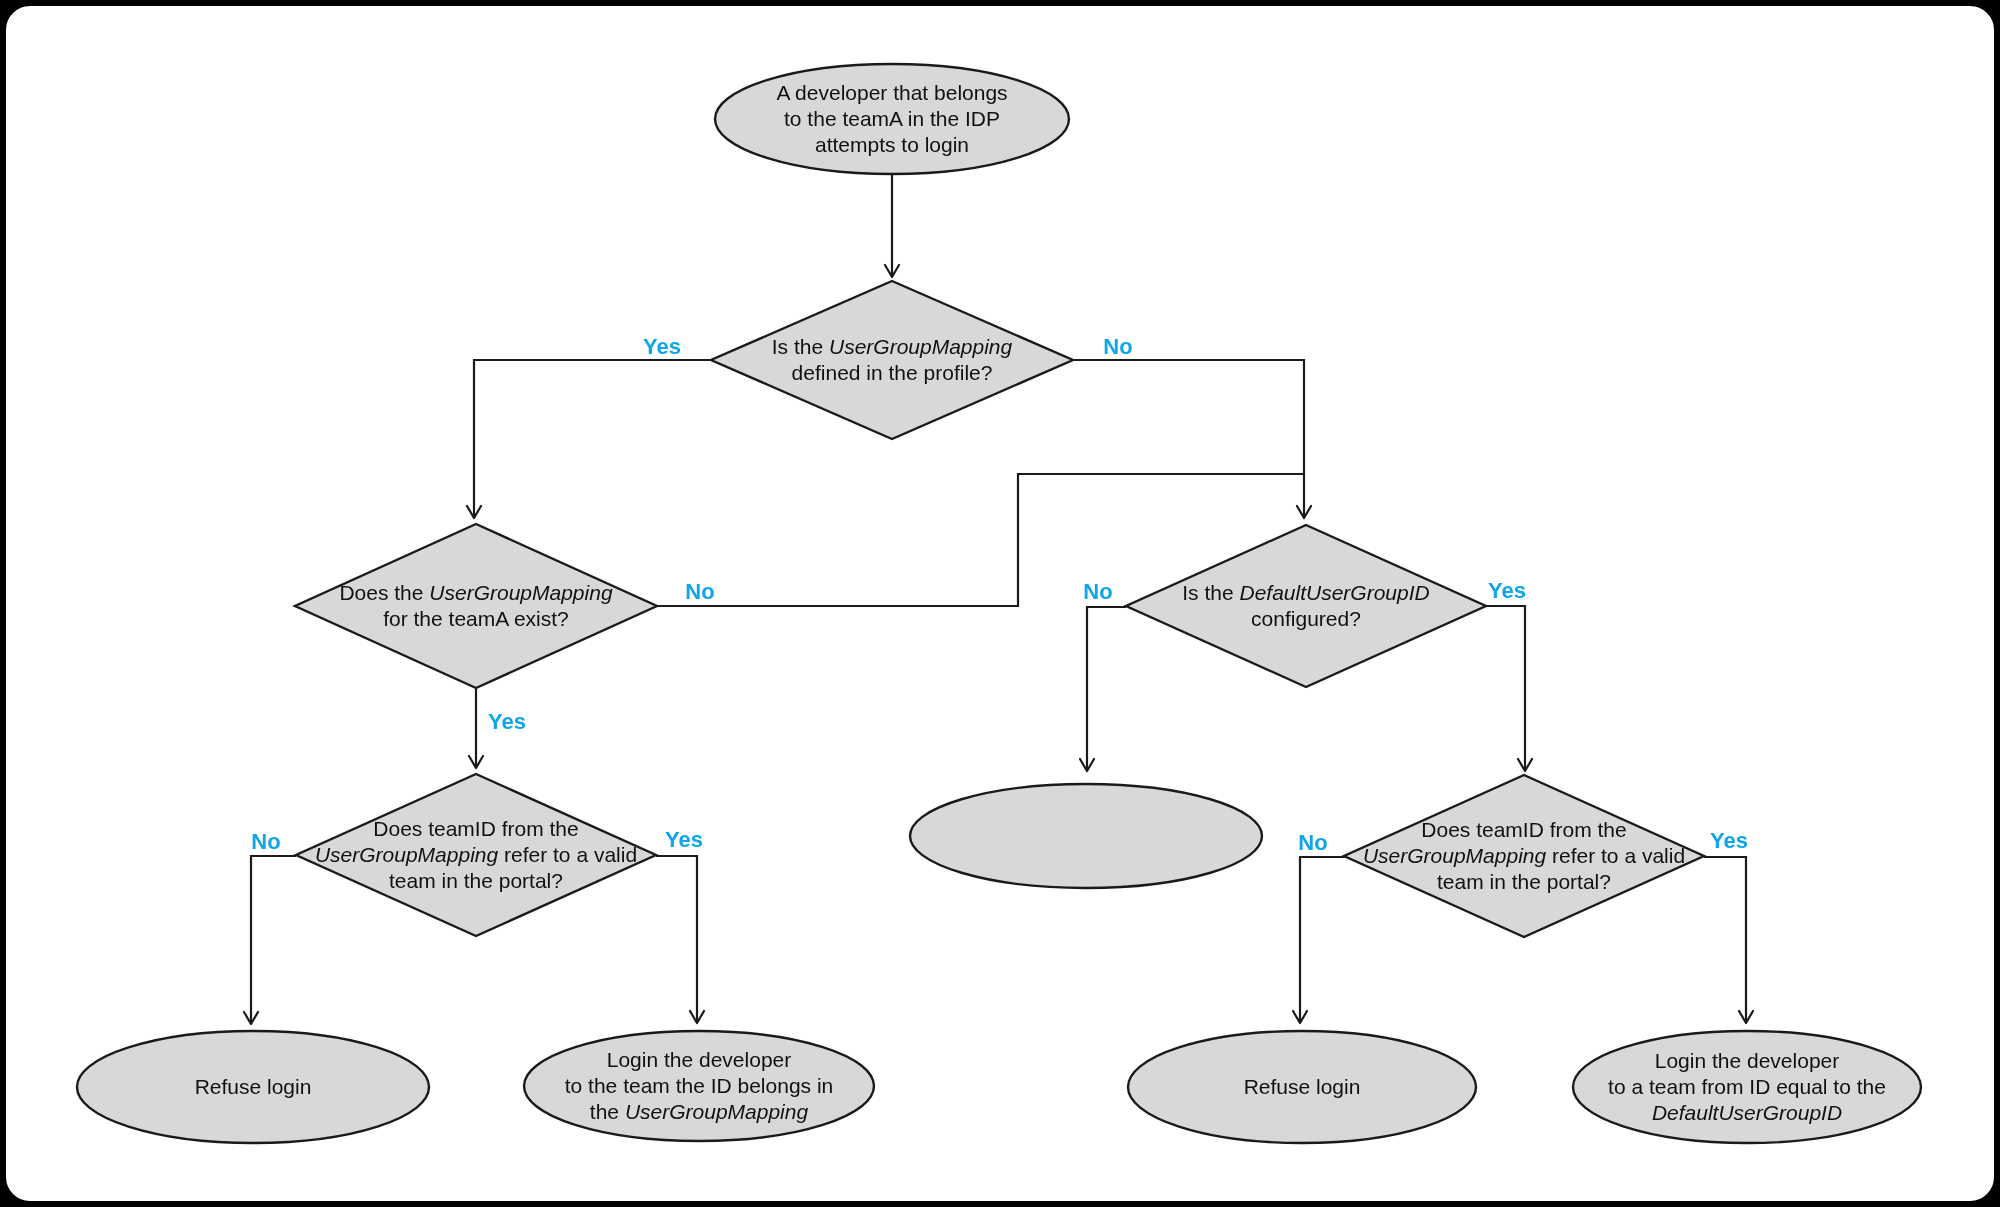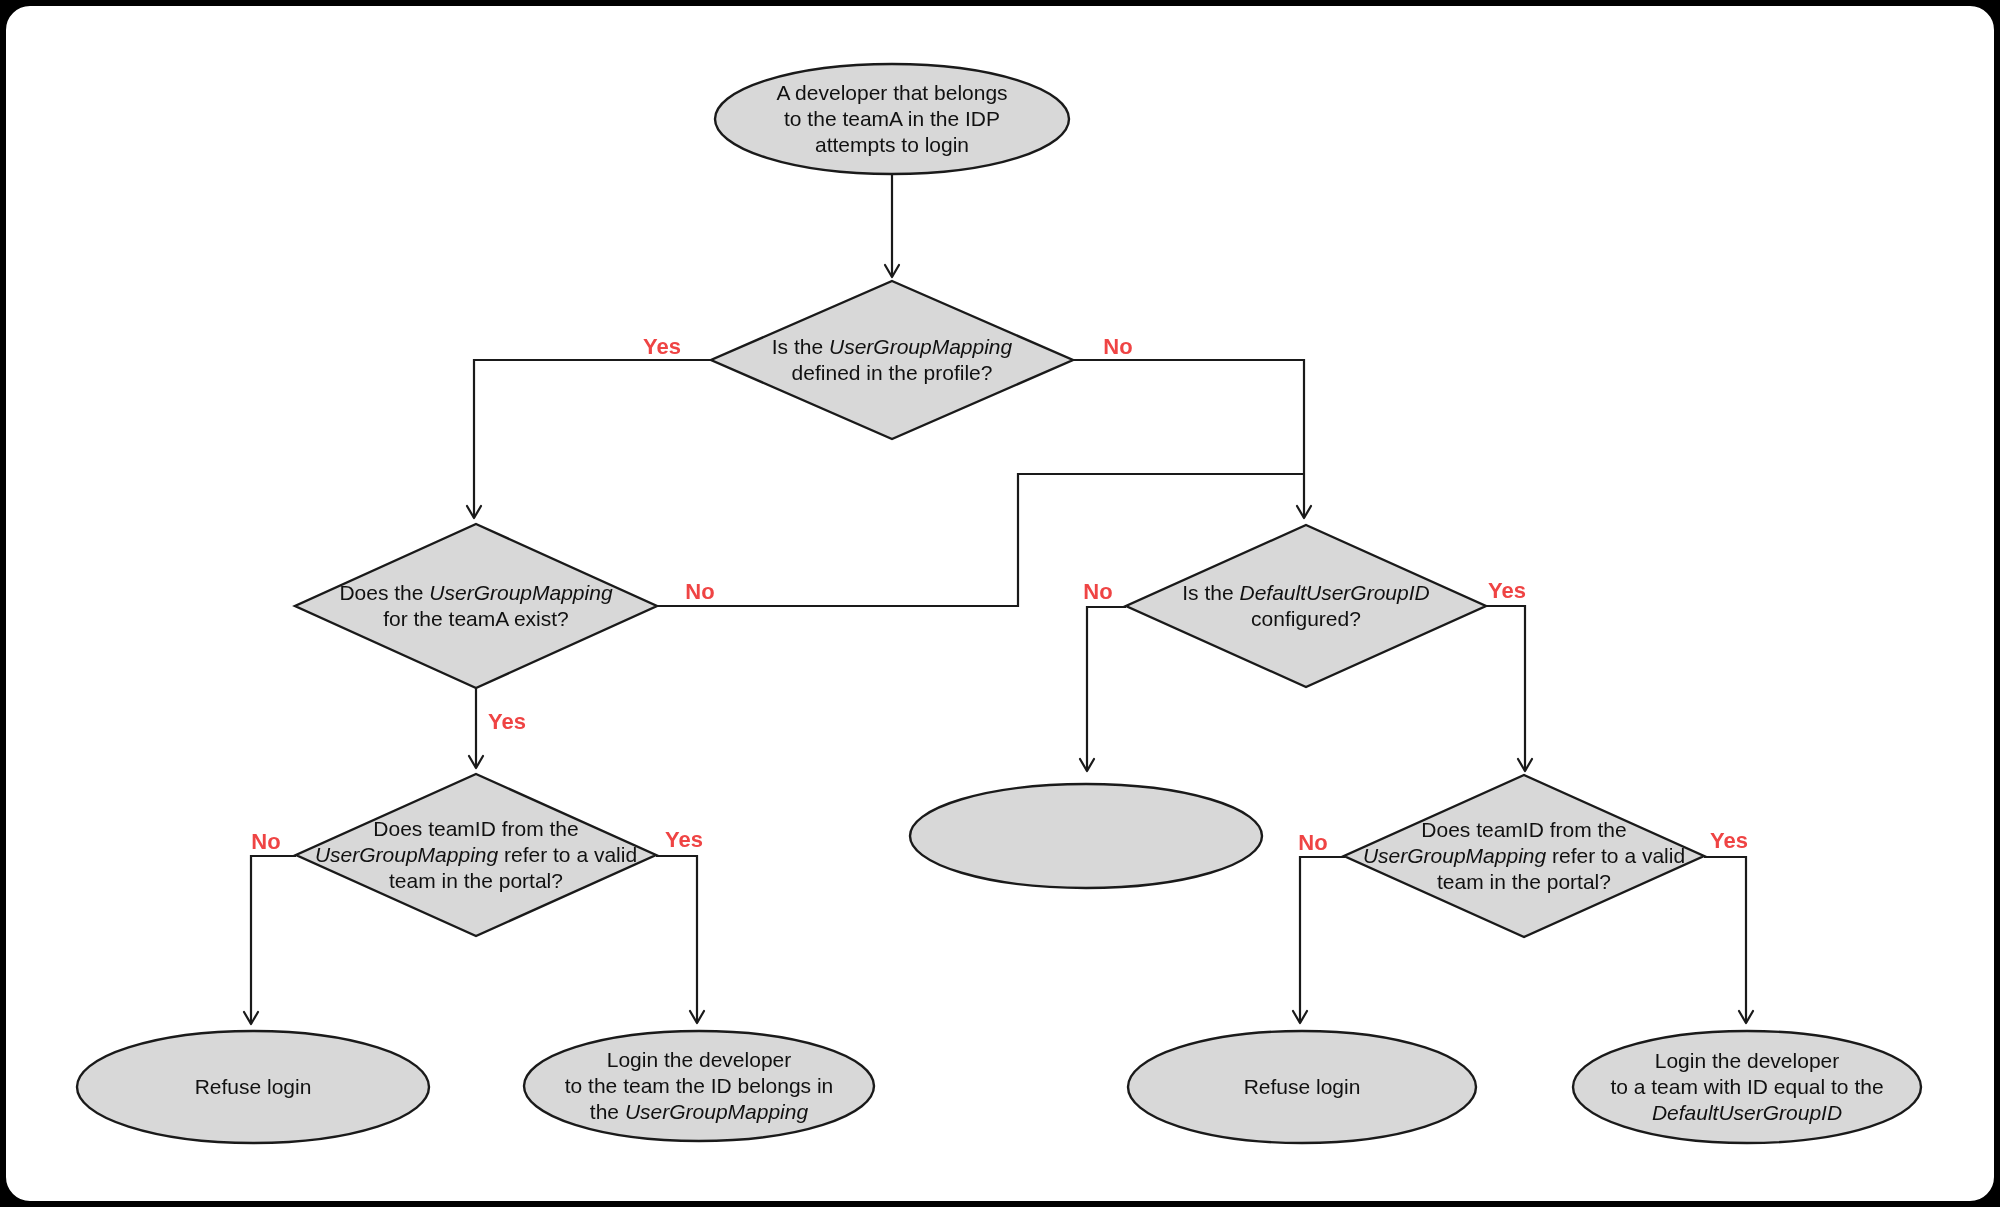--- a/index.html
+++ b/index.html
@@ -27,21 +27,21 @@
     font-size: 21px;
     line-height: 26px;
     font-weight: normal;
     pointer-events: none;
   }
   .node-label .line { white-space: nowrap; }
   .seg-i { font-style: italic; }
   .edge-label {
     position: absolute;
     transform: translate(-50%, -50%);
-    color: #ef4444;
+    color: #0ea5e9;
     font-size: 22px;
     font-weight: bold;
     white-space: nowrap;
     pointer-events: none;
   }
 </style>
 </head>
 <body>
 
 <div class="stage">
@@ -115,21 +115,21 @@
       <div class="node-label" style="left: 699px; top: 1086px;">
         <div class="line"><span>Login the developer</span></div>
         <div class="line"><span>to the team the ID belongs in</span></div>
         <div class="line"><span>the </span><span class="seg-i">UserGroupMapping</span></div>
       </div>
       <div class="node-label" style="left: 1302px; top: 1087px;">
         <div class="line"><span>Refuse login</span></div>
       </div>
       <div class="node-label" style="left: 1747px; top: 1087px;">
         <div class="line"><span>Login the developer</span></div>
-        <div class="line"><span>to a team with ID equal to the</span></div>
+        <div class="line"><span>to a team from ID equal to the</span></div>
         <div class="line"><span class="seg-i">DefaultUserGroupID</span></div>
       </div>
       <div class="edge-label" style="left: 662px; top: 347px;">Yes</div>
       <div class="edge-label" style="left: 1118px; top: 347px;">No</div>
       <div class="edge-label" style="left: 700px; top: 592px;">No</div>
       <div class="edge-label" style="left: 507px; top: 722px;">Yes</div>
       <div class="edge-label" style="left: 266px; top: 842px;">No</div>
       <div class="edge-label" style="left: 684px; top: 840px;">Yes</div>
       <div class="edge-label" style="left: 1098px; top: 592px;">No</div>
       <div class="edge-label" style="left: 1507px; top: 591px;">Yes</div>

